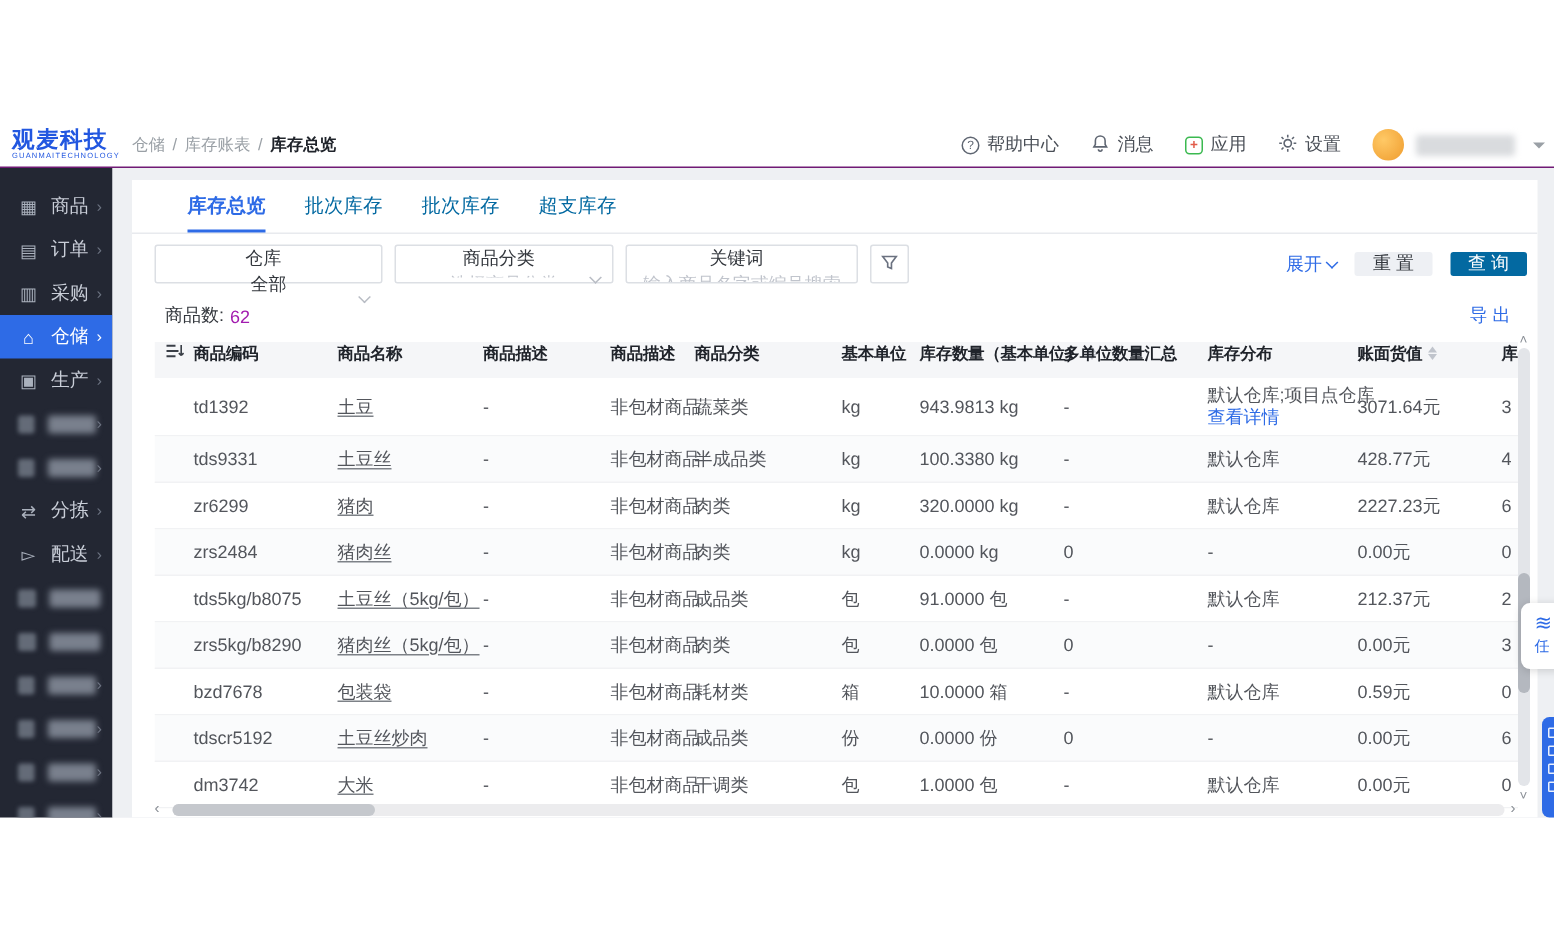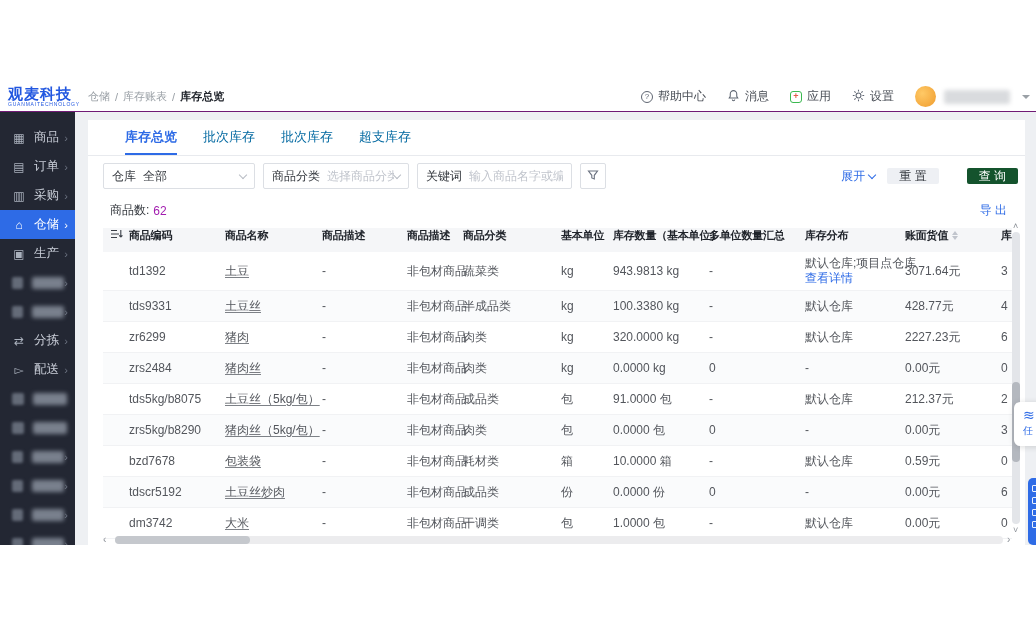--- a/index.html
+++ b/index.html
@@ -39,33 +39,33 @@
 
   
   .content { flex:1; background:#eef0f3; position:relative; overflow:hidden; }
   .card { position:absolute; left:13px; top:8px; width:937px; height:425px; background:#fff; overflow:hidden; }
 
   .tabs { display:flex; padding-left:37px; border-bottom:1px solid #e8eaee; height:36px; }
   .tab { margin-right:26px; font-size:13px; color:#0369a1; display:flex; align-items:center; border-bottom:2px solid transparent; cursor:pointer; }
   .tab.active { color:#2e6be6; font-weight:700; border-bottom-color:#2e6be6; }
 
   .filters { display:flex; align-items:center; margin:7px 7px 0 15px; height:26px; gap:8px; font-size:12px; }
-  .sel, .kw { height:26px; border:1px solid #dcdfe4; border-radius:2px; background:#fff; display:flex; align-items:center; padding:0 8px; cursor:pointer; }
+  .sel, .kw { height:26px; border:1px solid #dcdfe4; border-radius:2px; background:#fff; display:flex; align-items:center; padding:0 8px; cursor:pointer;flex-direction:column; }
   .sel1 { width:152px; } .sel2 { width:146px; } .kw { width:155px; cursor:text; }
   .f-label { color:#33373d; margin-right:7px; white-space:nowrap; }
   .f-value { color:#33373d; white-space:nowrap; }
   .f-ph { color:#c0c4cc; white-space:nowrap; overflow:hidden; }
   .chev { width:6px; height:6px; border-right:1.2px solid #b8bcc4; border-bottom:1.2px solid #b8bcc4; transform:rotate(45deg); margin-left:auto; margin-top:-3px; flex:0 0 auto; }
   .funnel { width:26px; height:26px; border:1px solid #dcdfe4; border-radius:2px; display:flex; align-items:center; justify-content:center; cursor:pointer; background:#fff; }
-  .f-right { margin-left:auto; display:flex; align-items:center; gap:12px; }
+  .f-right { margin-left:auto; display:flex; gap:12px; }
   .expand { color:#2e6be6; display:flex; align-items:center; gap:4px; cursor:pointer; }
   .expand .chev { border-color:#2e6be6; margin:0 0 2px 0; }
   .btn { height:16px; padding:0 12px; border-radius:2px; font-size:12px; display:flex; align-items:center; cursor:pointer; white-space:nowrap; }
   .btn.ghost { background:#eef0f4; color:#33373d; }
-  .btn.primary { background:#14532d; color:#fff;margin-left:16px; }
+  .btn.primary { background:#0369a1; color:#fff; }
 
   .count-row { display:flex; align-items:center; margin:13px 18px 0 22px; font-size:12px; color:#33373d; }
   .count-num { color:#a21caf; margin-left:4px; }
   .export { margin-left:auto; color:#2e6be6; cursor:pointer; }
 
   .table { margin:9px 0 0 15px; width:909px; overflow:hidden; font-size:12px; }
   .thead { display:flex; height:24px; background:#f5f6f8; align-items:flex-start; }
   .th { font-weight:700; color:#20242b; font-size:11px; white-space:nowrap; flex:0 0 auto; display:flex; align-items:center; letter-spacing:-0.2px; }
   .tr { display:flex; border-bottom:1px solid #f1f2f4; min-height:31px; align-items:center; }
   .tbody .tr:nth-child(even) { background:#fafbfc; }

